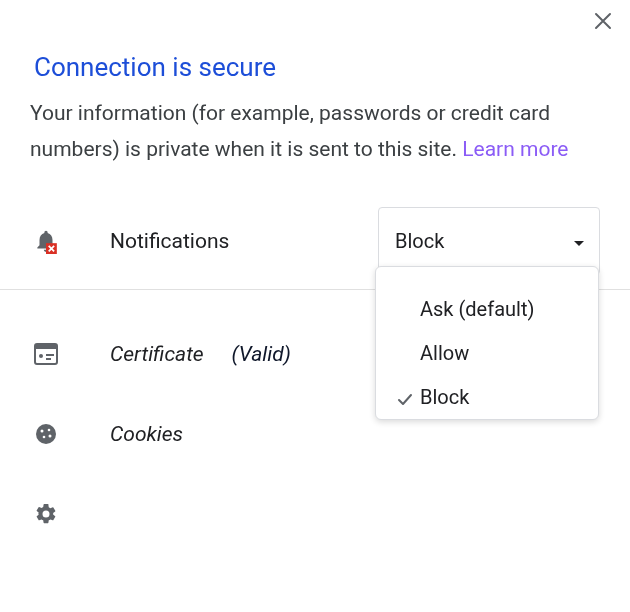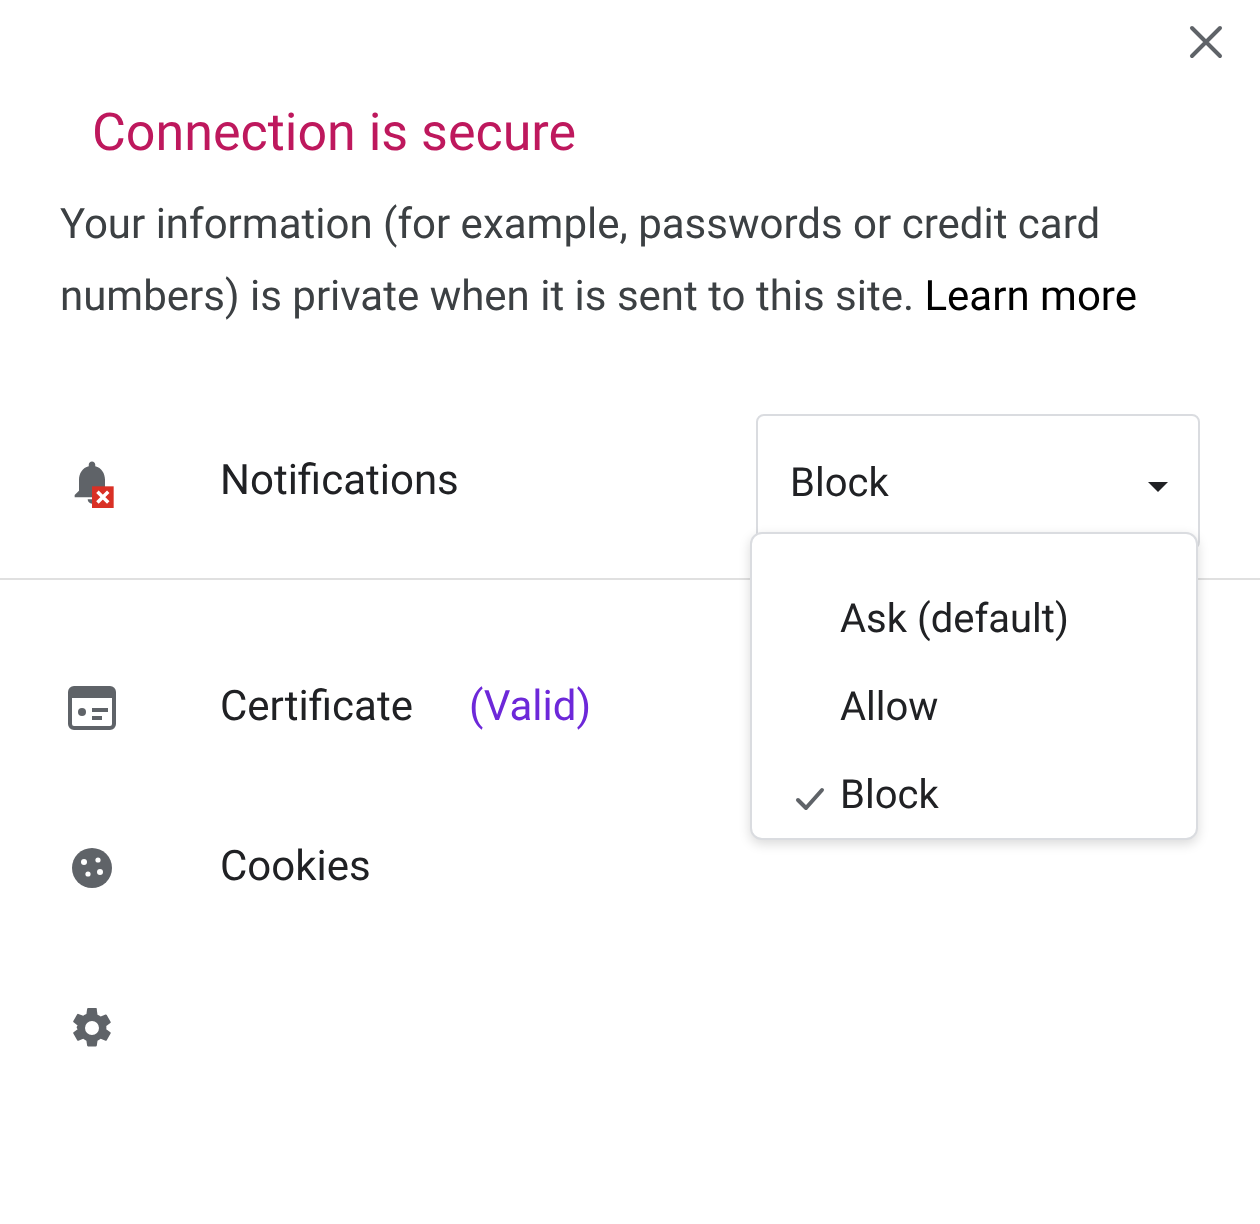--- a/index.html
+++ b/index.html
@@ -1,32 +1,32 @@
 <!DOCTYPE html>
 <html><head>
 <meta charset="utf-8">
 <style>
   html,body{margin:0;padding:0;font-family:-apple-system,BlinkMacSystemFont,"Segoe UI",Roboto,Arial,sans-serif;color:#202124;}
   .panel{position:relative;width:630px;height:612px;box-sizing:border-box;padding:30px 30px 0 30px;}
   .close{position:absolute;top:12px;right:18px;cursor:pointer;}
-  .title{color:#be185d;font-size:26px;font-weight:400;margin:22px 0 14px 16px;}
+  .title{color:#1d4ed8;font-size:26px;font-weight:400;margin:22px 0 14px 4px;}
   .desc{font-size:21px;line-height:1.7;color:#3c4043;margin-bottom:40px;max-width:560px;}
-  .desc a{color:#000000;text-decoration:none;}
+  .desc a{color:#8b5cf6;text-decoration:none;}
   .row{display:flex;align-items:center;min-height:64px;gap:24px;}
   .row .icon{width:32px;display:flex;justify-content:center;}
   .row .label{font-size:21px;color:#202124;margin-left:24px;}
-  .row .muted{color:#6d28d9;margin-left:4px;}
+  .row .muted{color:#0f172a;margin-left:4px;}
   .permission-row{justify-content:flex-start;position:relative;}
   .select{margin-left:auto;width:222px;height:68px;border:1px solid #dadce0;border-radius:4px;background:#fff;display:flex;align-items:center;padding:0 16px;box-sizing:border-box;font-size:20px;cursor:pointer;position:relative;}
   .select .caret{position:absolute;right:14px;}
   .menu{position:absolute;top:58px;right:0;width:222px;border:1px solid #dadce0;border-radius:6px;background:#fff;box-shadow:0 2px 6px rgba(0,0,0,.15);padding:10px 0;z-index:10;}
   .menu-item{display:flex;align-items:flex-end;height:44px;padding:0 20px;font-size:20px;cursor:pointer;}
   .menu-item .check{width:24px;display:flex;align-items:center;}
   .divider{height:1px;background:#e0e0e0;margin:14px -30px 24px -30px;}
-  .list-row{min-height:80px;}
+  .list-row{min-height:80px;font-style:italic;}
 </style>
 </head>
 <body>
 
 <div class="panel">
 
   <div class="close">
     <span>
       <svg width="18" height="18" viewBox="0 0 18 18">
           <path d="M2 2 L16 16 M16 2 L2 16" stroke="#5f6368" stroke-width="2" stroke-linecap="round"></path>

